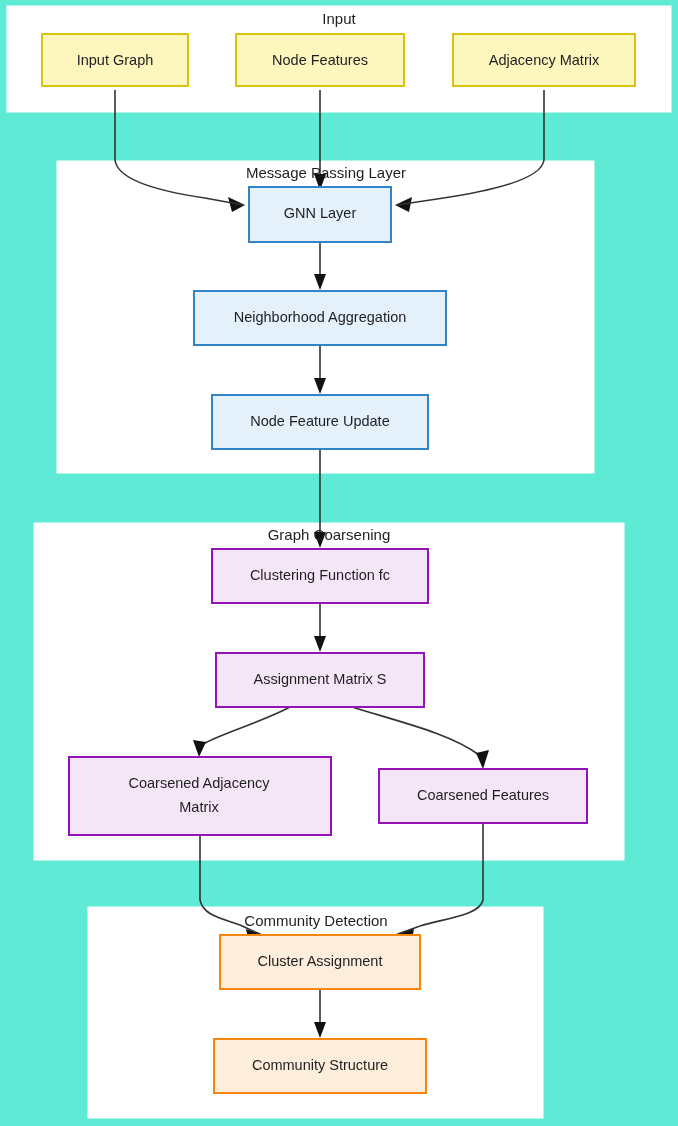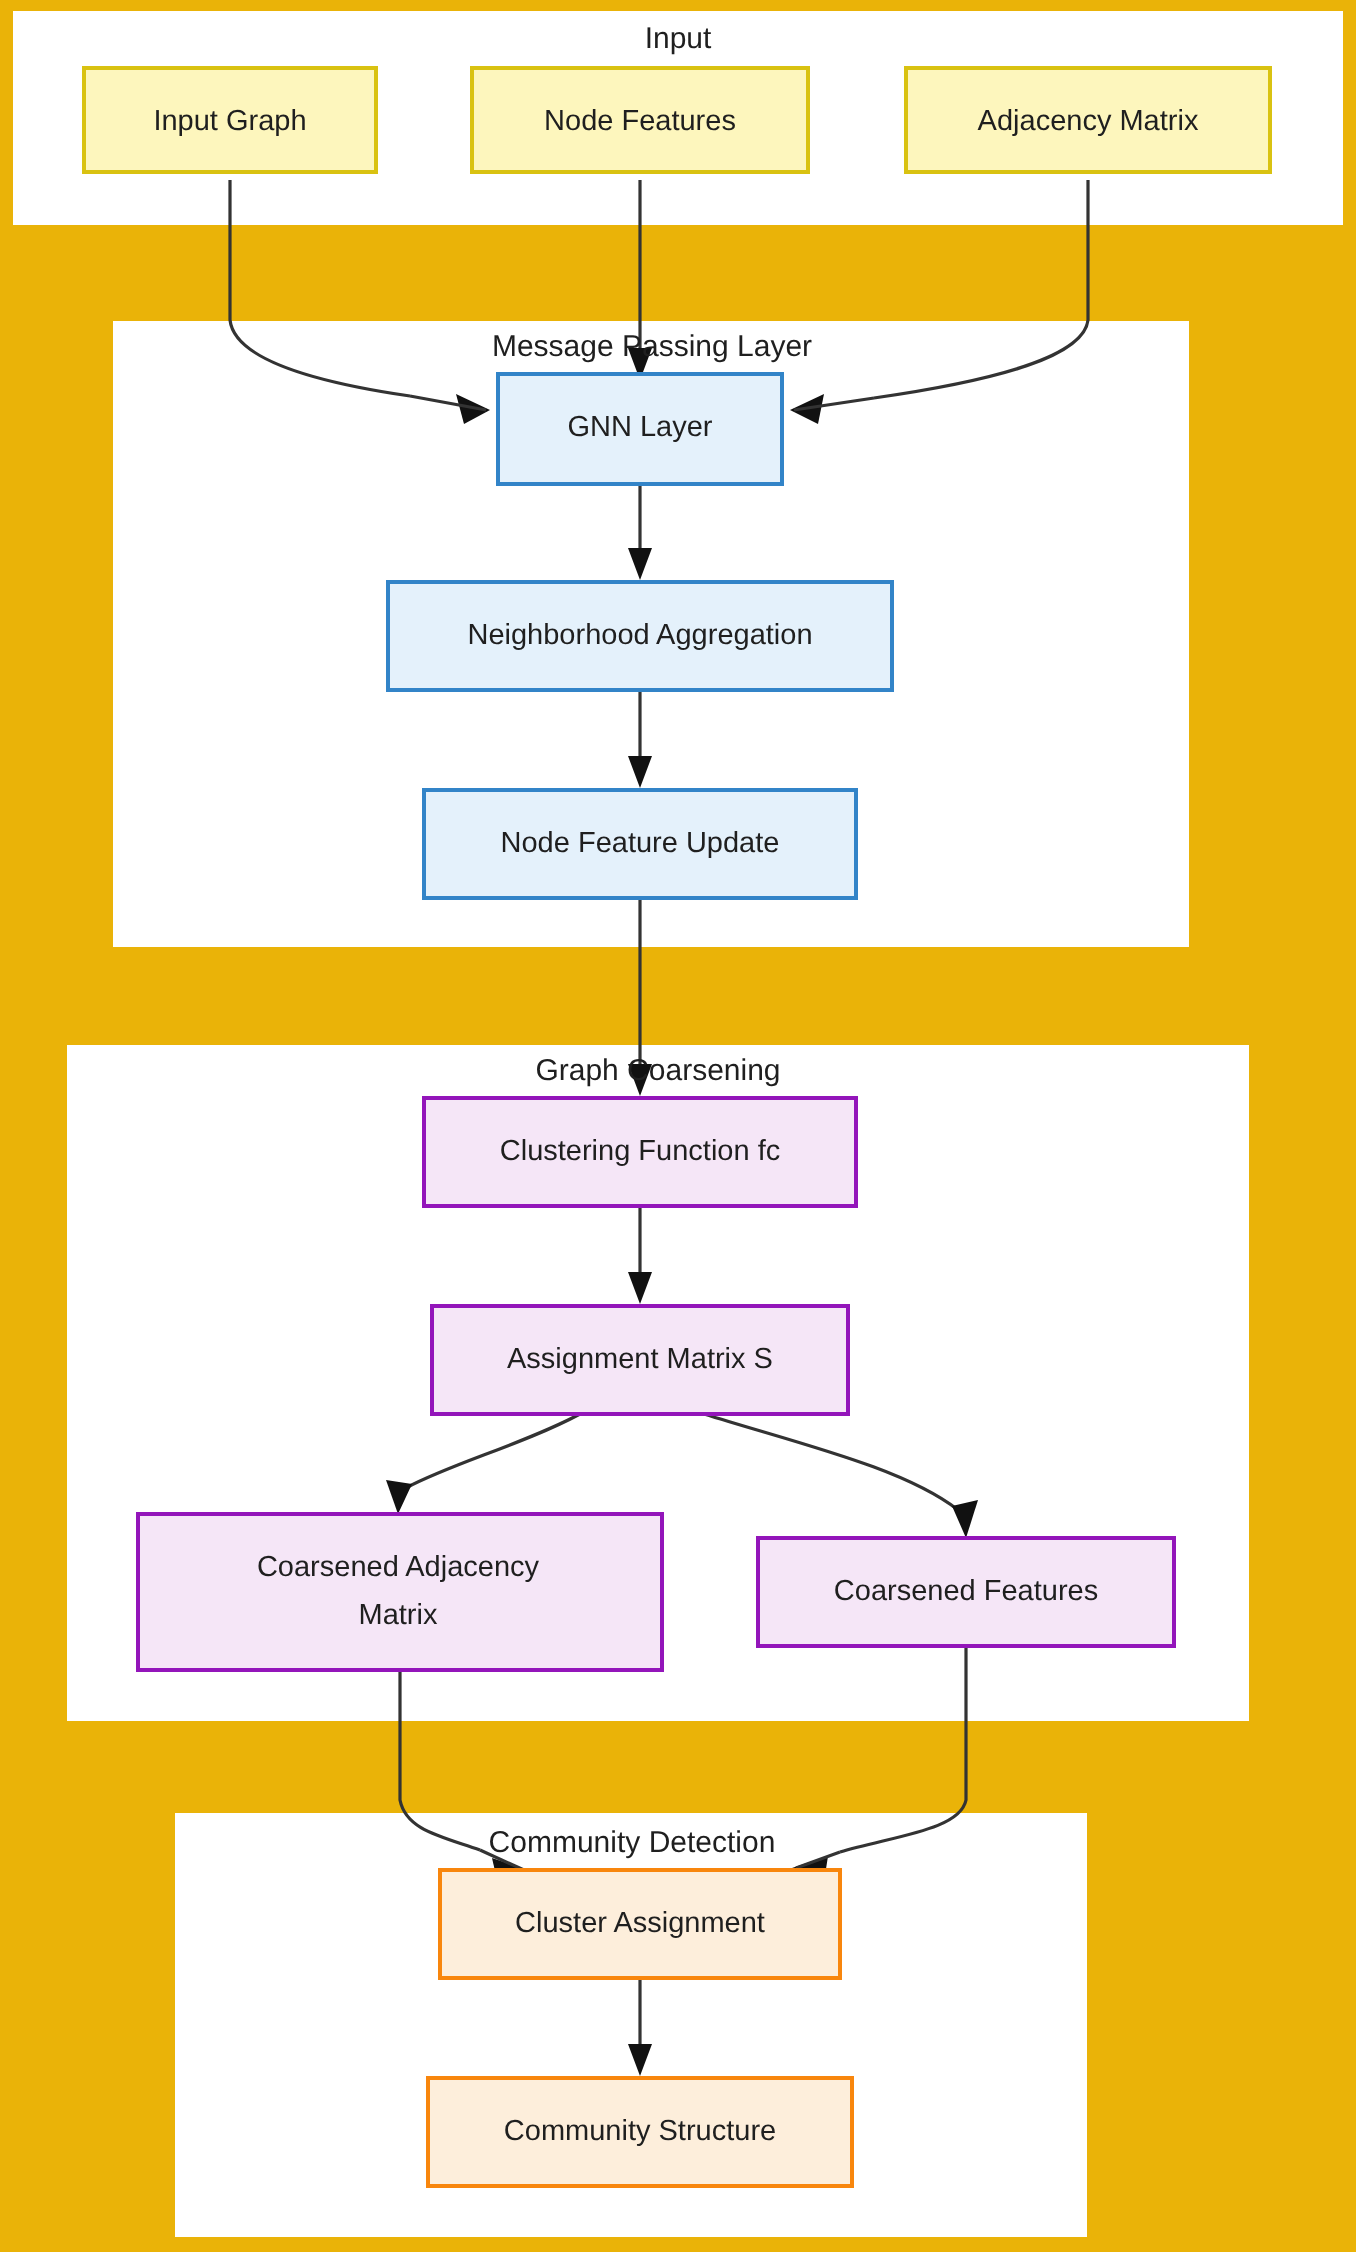--- a/index.html
+++ b/index.html
@@ -10,21 +10,21 @@
   body {
     width: 678px;
     height: 1126px;
     overflow: hidden;
     font-family: "Liberation Sans", sans-serif;
   }
   #diagram {
     position: relative;
     width: 678px;
     height: 1126px;
-    background: #eab308;
+    background: #5eead4;
   }
   svg.flow {
     position: absolute;
     top: 0;
     left: 0;
     width: 678px;
     height: 1126px;
     display: block;
   }
   .cluster-rect {

